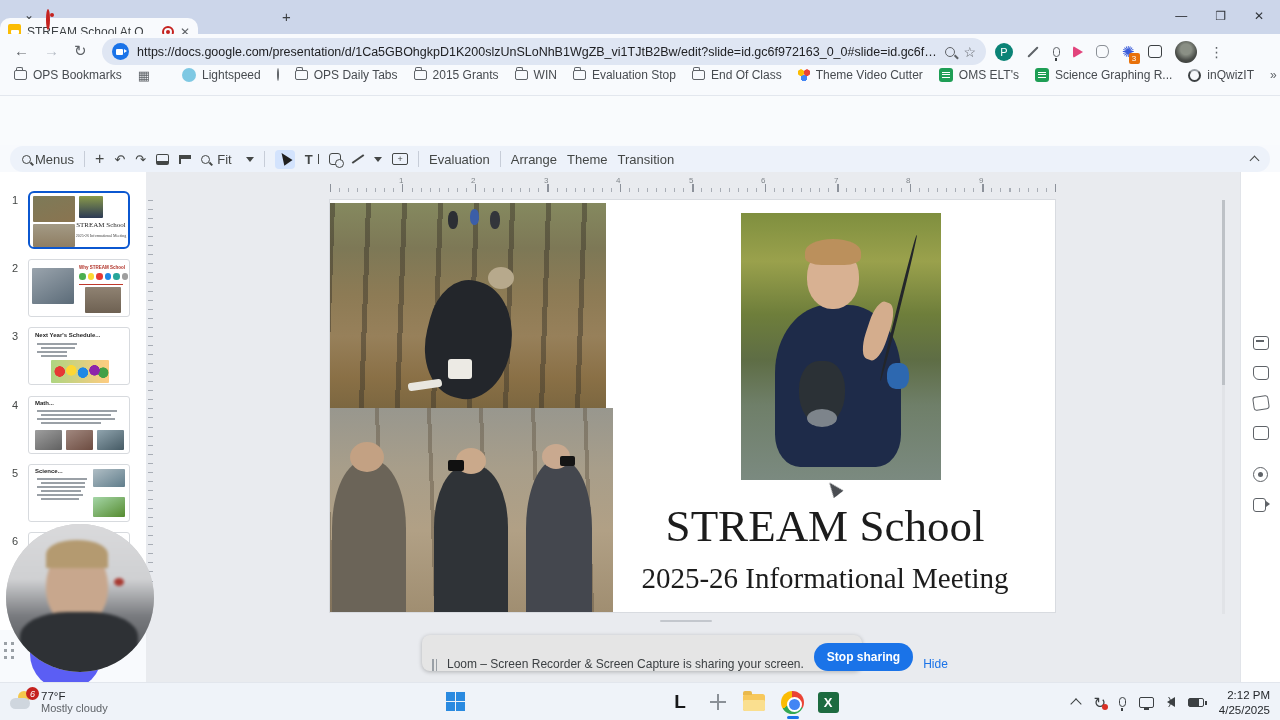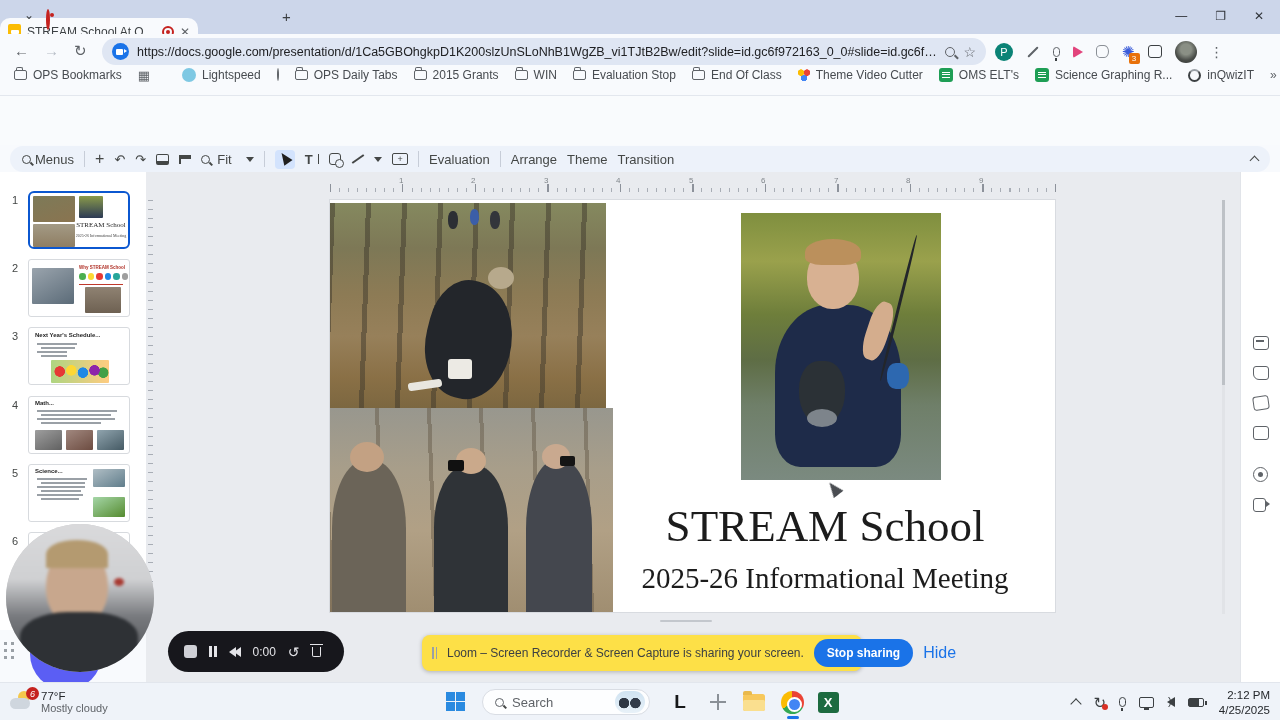--- a/index.html
+++ b/index.html
@@ -119,26 +119,26 @@
   #loom-controls{left:168px;top:631px;width:176px;height:41px;background:#17171c;border-radius:21px;display:flex;align-items:center;gap:12px;padding:0 16px;z-index:43}
   .lc-stop{width:13px;height:13px;border-radius:3px;background:#cfd0d6}
   .lc-pause{display:flex;gap:2.5px}
   .lc-pause i{width:2.5px;height:11px;background:#e4e4e8}
   .lc-rew{display:flex}
   .lc-rew i{width:0;height:0;border-top:5px solid transparent;border-bottom:5px solid transparent;border-right:7px solid #e4e4e8}
   #loom-timer{color:#e4e4e8;font-size:12px}
   .lc-restart{color:#e4e4e8;font-size:14px;line-height:1}
   .lc-trash{width:9px;height:10px;border:1.4px solid #e4e4e8;border-top:none;border-radius:0 0 2px 2px;position:relative}
   .lc-trash::before{content:"";position:absolute;left:-3px;top:-3px;width:13px;height:1.4px;background:#e4e4e8}
-  #loom-bar{left:422px;top:635px;width:440px;height:36px;background:#fde047;border-radius:8px;box-shadow:0 1px 4px rgba(0,0,0,.25);display:flex;align-items:center;gap:10px;padding:12px 10px;z-index:43}
+  #loom-bar{left:422px;top:635px;width:440px;height:36px;background:#e5e5e5;border-radius:8px;box-shadow:0 1px 4px rgba(0,0,0,.25);display:flex;align-items:flex-end;gap:10px;padding:0 10px;z-index:43}
   .drag-pipes{display:flex;gap:2px}
   .drag-pipes i{width:1.5px;height:12px;background:#9aa0a6}
   #loom-msg{font-size:12px;color:#3c4043;white-space:nowrap}
   #stop-sharing{background:#1a73e8;color:#fff;font-size:12px;font-weight:bold;border:none;border-radius:16px;padding:7px 13px;white-space:nowrap}
-  #hide-link{font-size:16px;color:#1a73e8;}
+  #hide-link{font-size:12px;color:#1a73e8;}
   
   #taskbar{left:0;top:682px;width:1280px;height:38px;background:#eff3f9;border-top:1px solid #e2e6ed;z-index:50}
   #weather{position:absolute;left:10px;top:3px;display:flex;gap:7px;align-items:flex-start}
   .wx-ic{width:24px;height:22px;position:relative;margin-top:5px}
   .wx-sun{position:absolute;left:8px;top:0;width:12px;height:12px;border-radius:50%;background:#f5c84c}
   .wx-cloud{position:absolute;left:0;top:7px;width:20px;height:11px;border-radius:8px;background:#cfd6de}
   .wx-badge{position:absolute;left:16px;top:-4px;width:13px;height:13px;border-radius:50%;background:#c5221f;color:#fff;font-size:9px;display:flex;align-items:center;justify-content:center}
   .wx-temp{font-size:11.5px;color:#24272b;margin-top:4px}
   .wx-cond{font-size:11px;color:#5f6368}
   .win-logo{position:absolute;left:446px;top:9px;width:19px;height:19px;background:
@@ -494,34 +494,20 @@
   <div class="abs" id="drag-dots"></div>
   <div class="abs" id="webcam">
     <div class="inner">
       <div class="face"></div>
       <div class="hair"></div>
       <div class="body"></div>
       <div class="reddot"></div>
     </div>
   </div>
 
-  <div class="abs" id="loom-controls">
-    <span class="lc-stop"></span>
-    <span class="lc-pause">
-        <i></i>
-        <i></i>
-      </span>
-    <span class="lc-rew">
-        <i></i>
-        <i style="margin-left:-2px"></i>
-      </span>
-    <span id="loom-timer">0:00</span>
-    <span class="lc-restart">↺</span>
-    <span class="lc-trash"></span>
-  </div>
 
   <div class="abs" id="loom-bar">
     <span class="drag-pipes">
         <i></i>
         <i></i>
       </span>
     <span id="loom-msg">Loom – Screen Recorder &amp; Screen Capture is sharing your screen.</span>
     <button id="stop-sharing">Stop sharing</button>
     <span id="hide-link">Hide</span>
   </div>
@@ -532,25 +518,20 @@
         <i class="wx-sun"></i>
           <i class="wx-cloud"></i>
         <i class="wx-badge">6</i>
       </span>
       <span>
         <div class="wx-temp">77°F</div>
         <div class="wx-cond">Mostly cloudy</div>
       </span>
     </div>
     <span class="win-logo"></span>
-    <div id="tb-search">
-      <span class="magsm" style="border-color:#5f6368"></span>
-      <span>Search</span>
-      <span class="penguins"></span>
-    </div>
     <span class="tb-ic" style="left:668px">
         <span class="l-glyph">L</span>
       </span>
     <span class="tb-ic" style="left:706px">
         <span class="snip"></span>
       </span>
     <span class="tb-ic" style="left:742px">
         <span class="tb-folder"></span>
       </span>
     <span class="tb-ic" style="left:780px">

